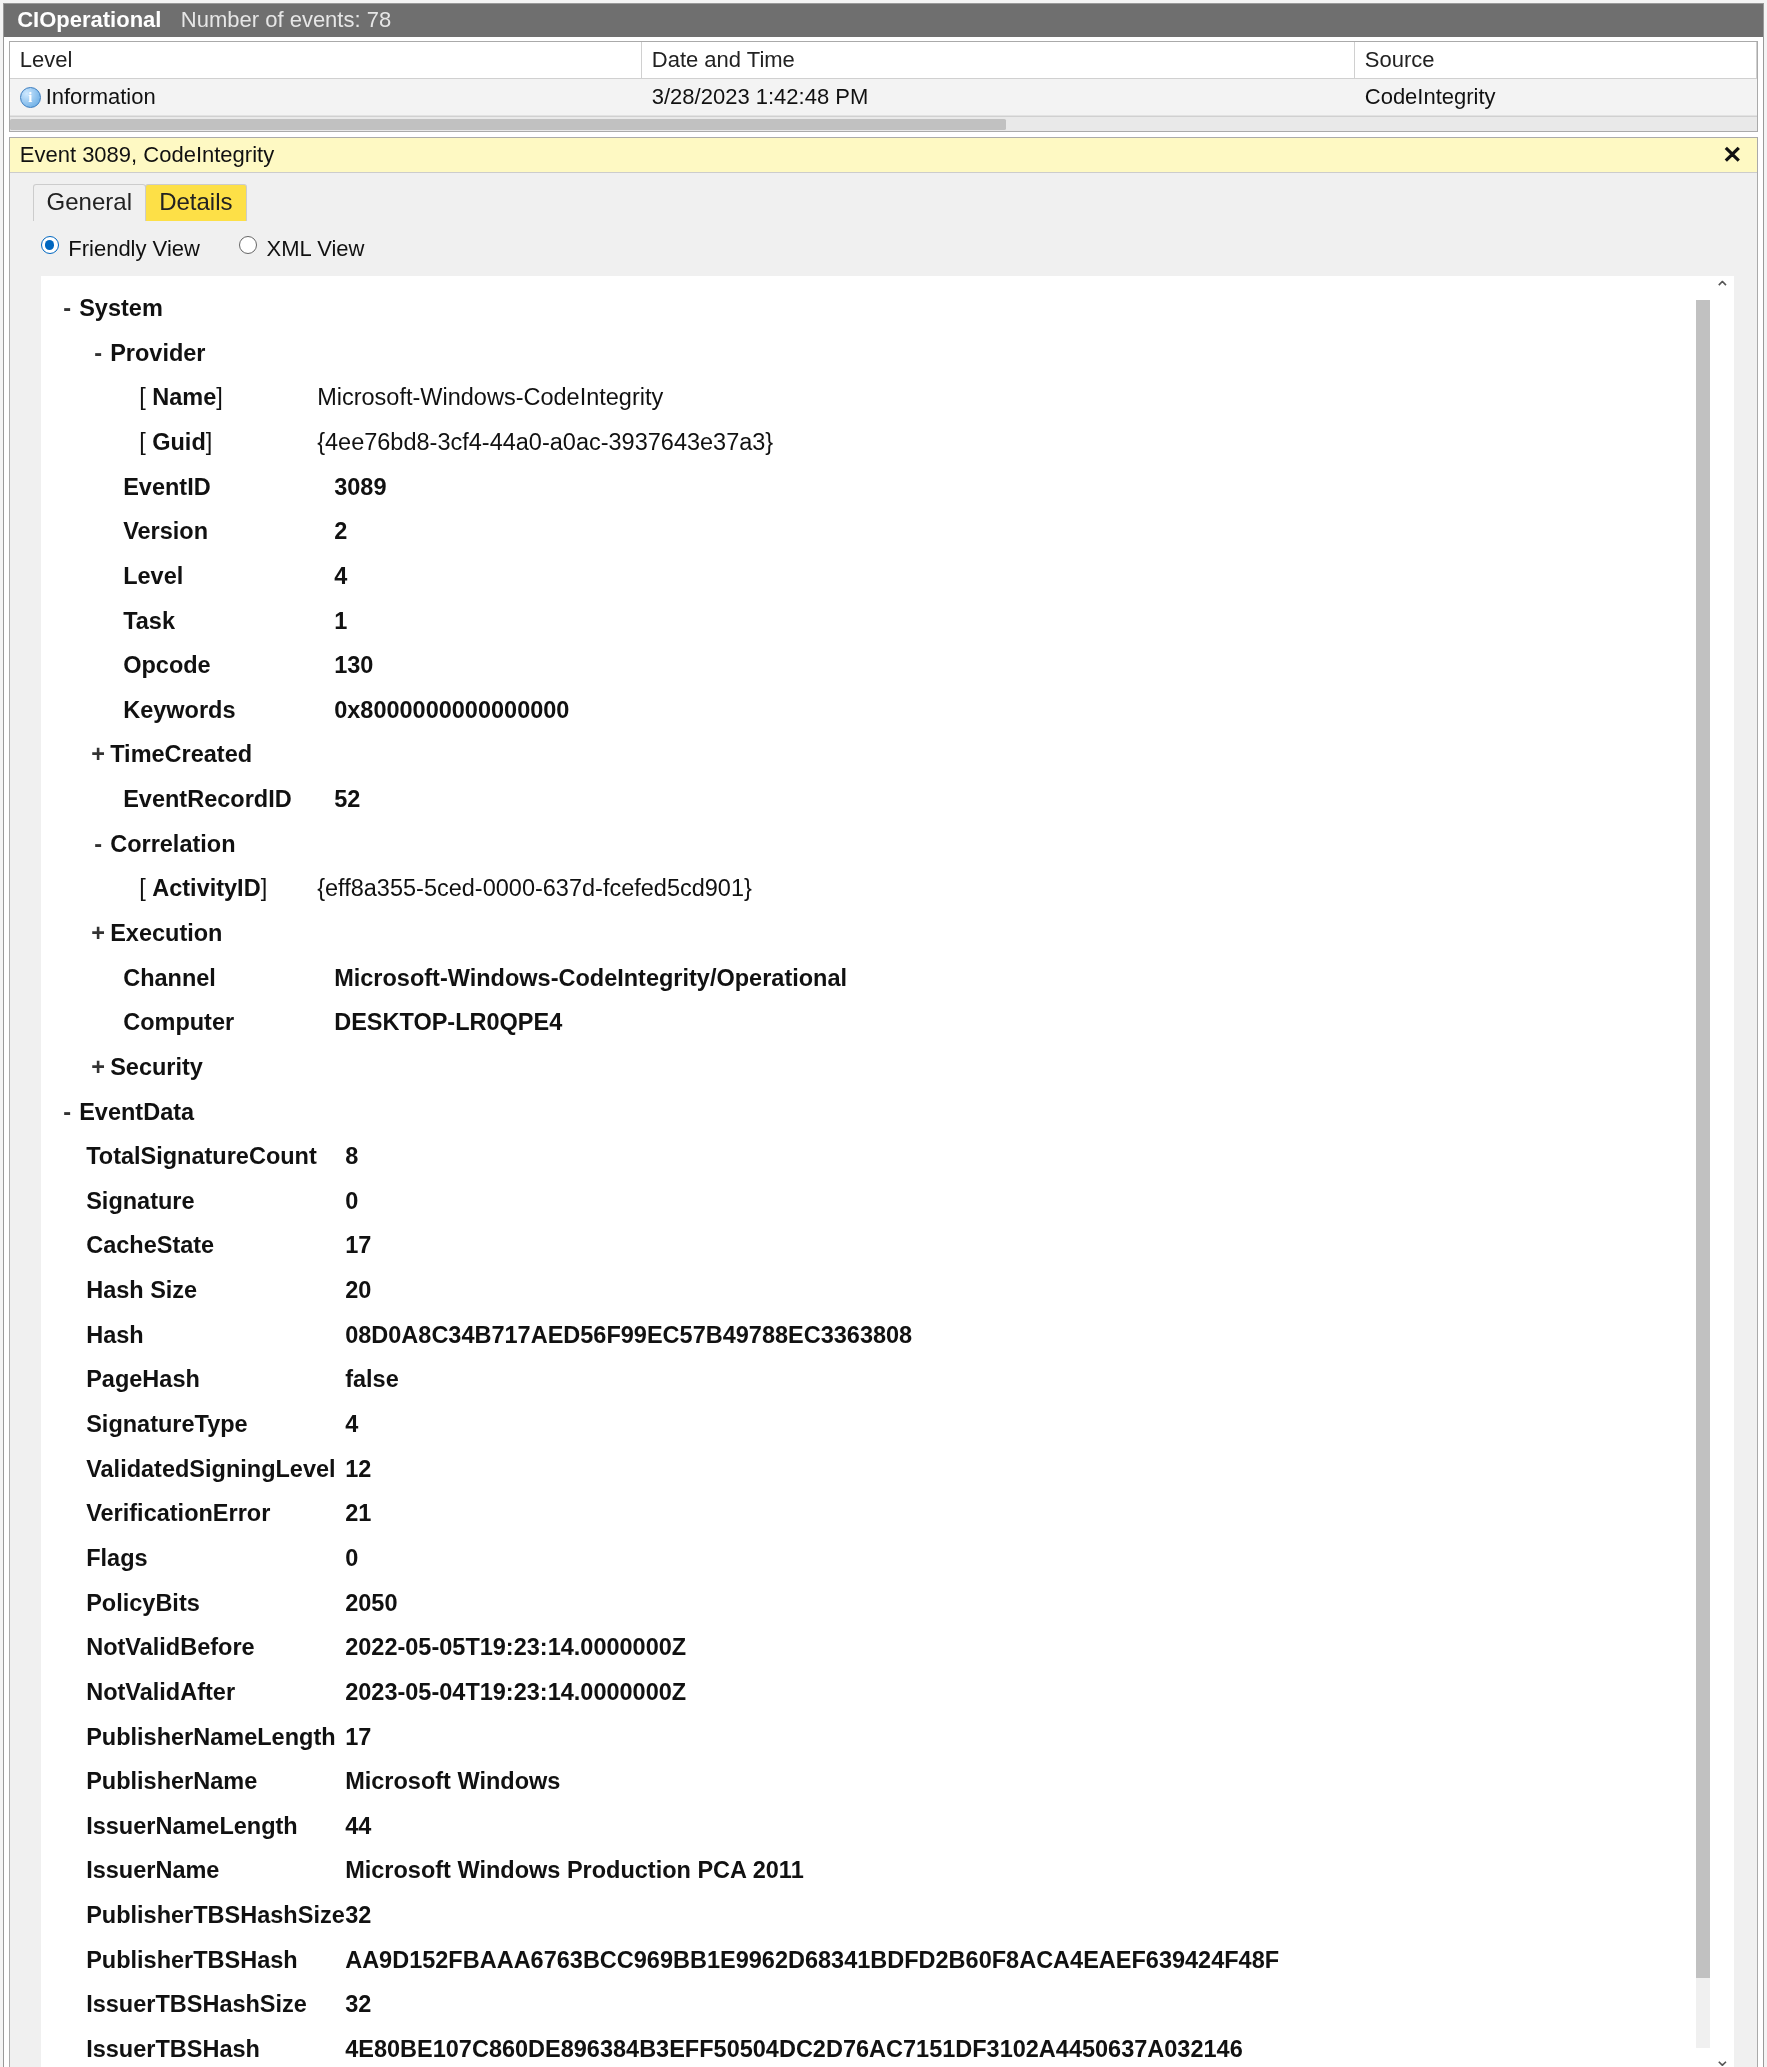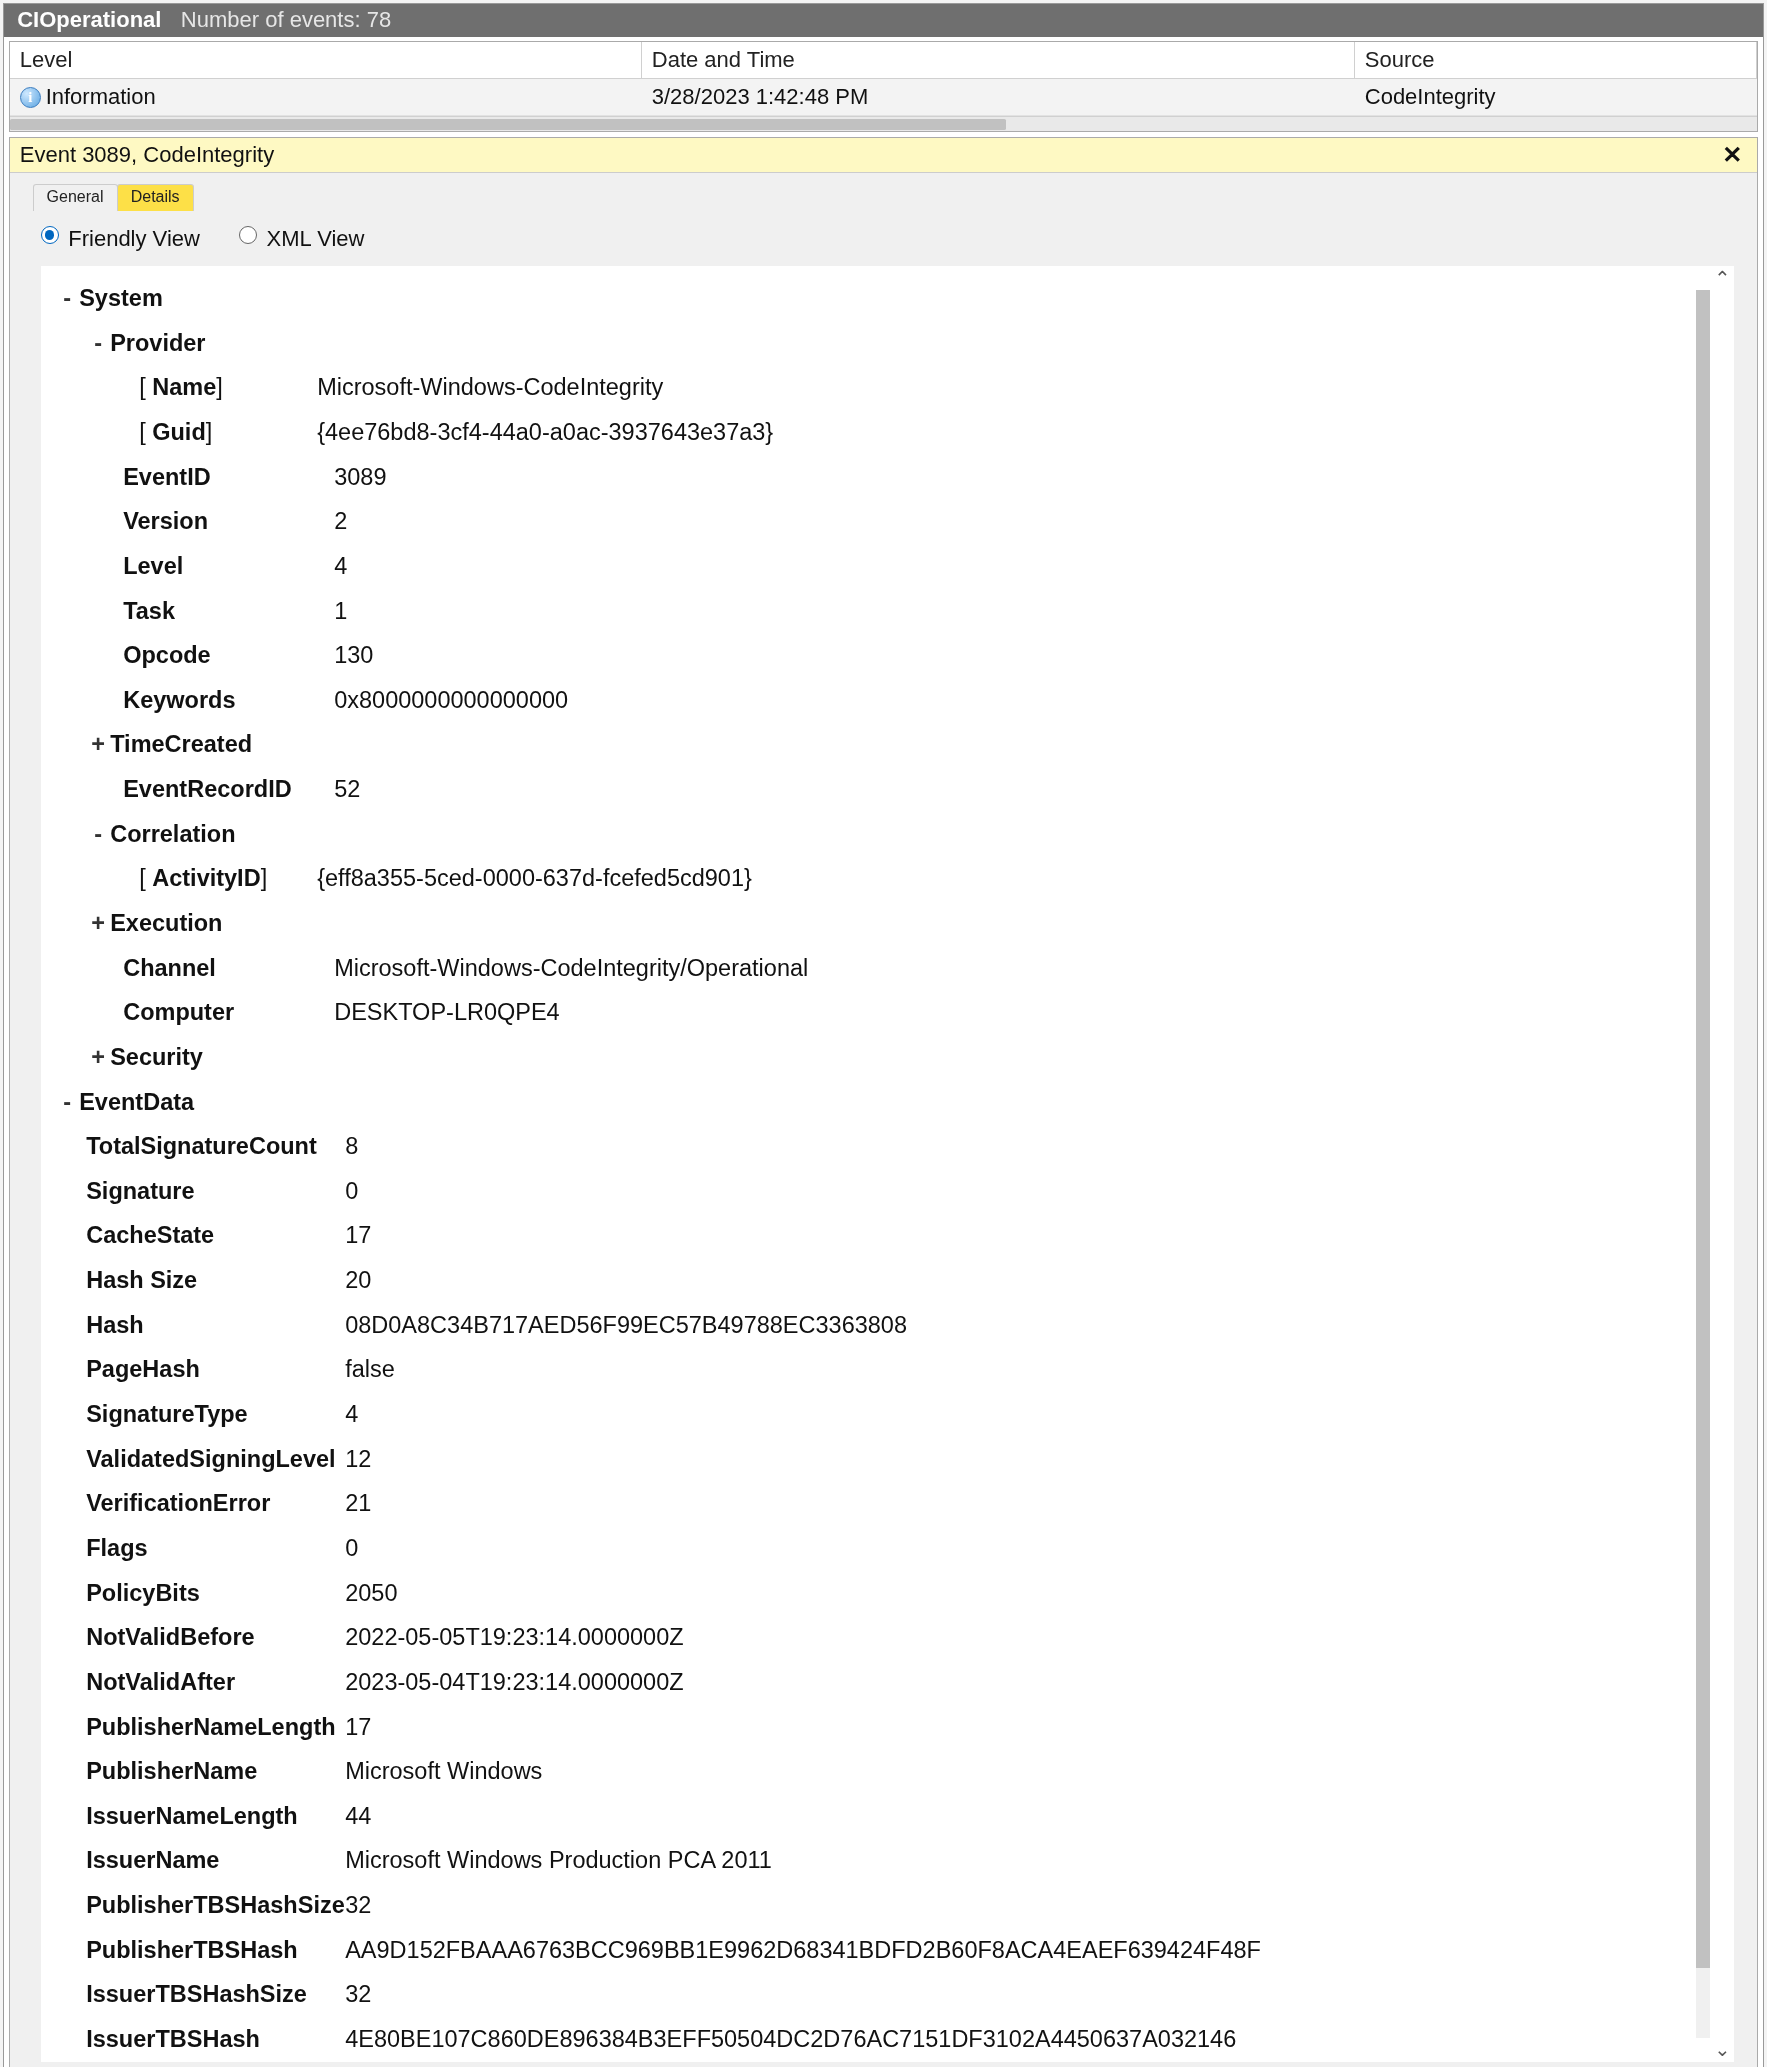--- a/index.html
+++ b/index.html
@@ -71,21 +71,21 @@
     background:#fef9c3; border-bottom:0.8px solid #ccc;
     padding:3.2px 9.7px; font-size:22px;
   }
   .pane-title .close { font-weight:bold; font-size:24px; cursor:pointer; padding:0 4.9px;}
   .pane-body { background:#f0f0f0; padding: 3.2px 6.5px 8px 6.5px; }
 
   .tabs { display:flex; gap:0; margin: 8px 0 0 16px; }
   .tab {
     border:0.8px solid #ccc; border-bottom:none;
     background:#f0f0f0; padding: 3.2px 13px 4.9px 13px;
-    font-size:16px; color:#222; margin-right:-0.8px;
+    font-size:24px; color:#222; margin-right:-0.8px;
     border-radius:3.2px 3.2px 0 0;
   }
   .tab.active { background:#fde047; position:relative; z-index:2; }
   .tab-panel {
     background:#f0f0f0;
     padding: 14.6px 16px 8px 24px;
   }
 
   .viewmodes { display:flex; gap: 39px; align-items:center; font-size:22px; color:#111; }
   .radio {
@@ -116,21 +116,21 @@
     color:#555; font-size:19.4px; user-select:none;
   }
 
   .node { display:block; }
   .node-line { display:flex; align-items:baseline; }
   .toggle { width:24px; color:#333; text-align:center; font-weight:bold; flex-shrink:0; }
   .bold { font-weight:600; }
   .node-children { margin-left: 31px; }
   .kv { display:flex; }
   .kv .k { font-weight:600; min-width: 211px; }
-  .kv .v { font-weight:400;text-align:right; }
+  .kv .v { font-weight:700;text-align:right; }
   .attr-line { margin-left: 22px; display:flex; }
   .attr-line .ak { min-width:178px; }
   .attr-bold { font-weight:600; }
   .sqb { font-weight:400; }
   .edata .kv { display:flex; }
   .edata .kv .k { min-width: 259px; }
   .block-1 { margin-left: 37px; }
   .attrval { font-weight:400; }
 </style>
 </head>

